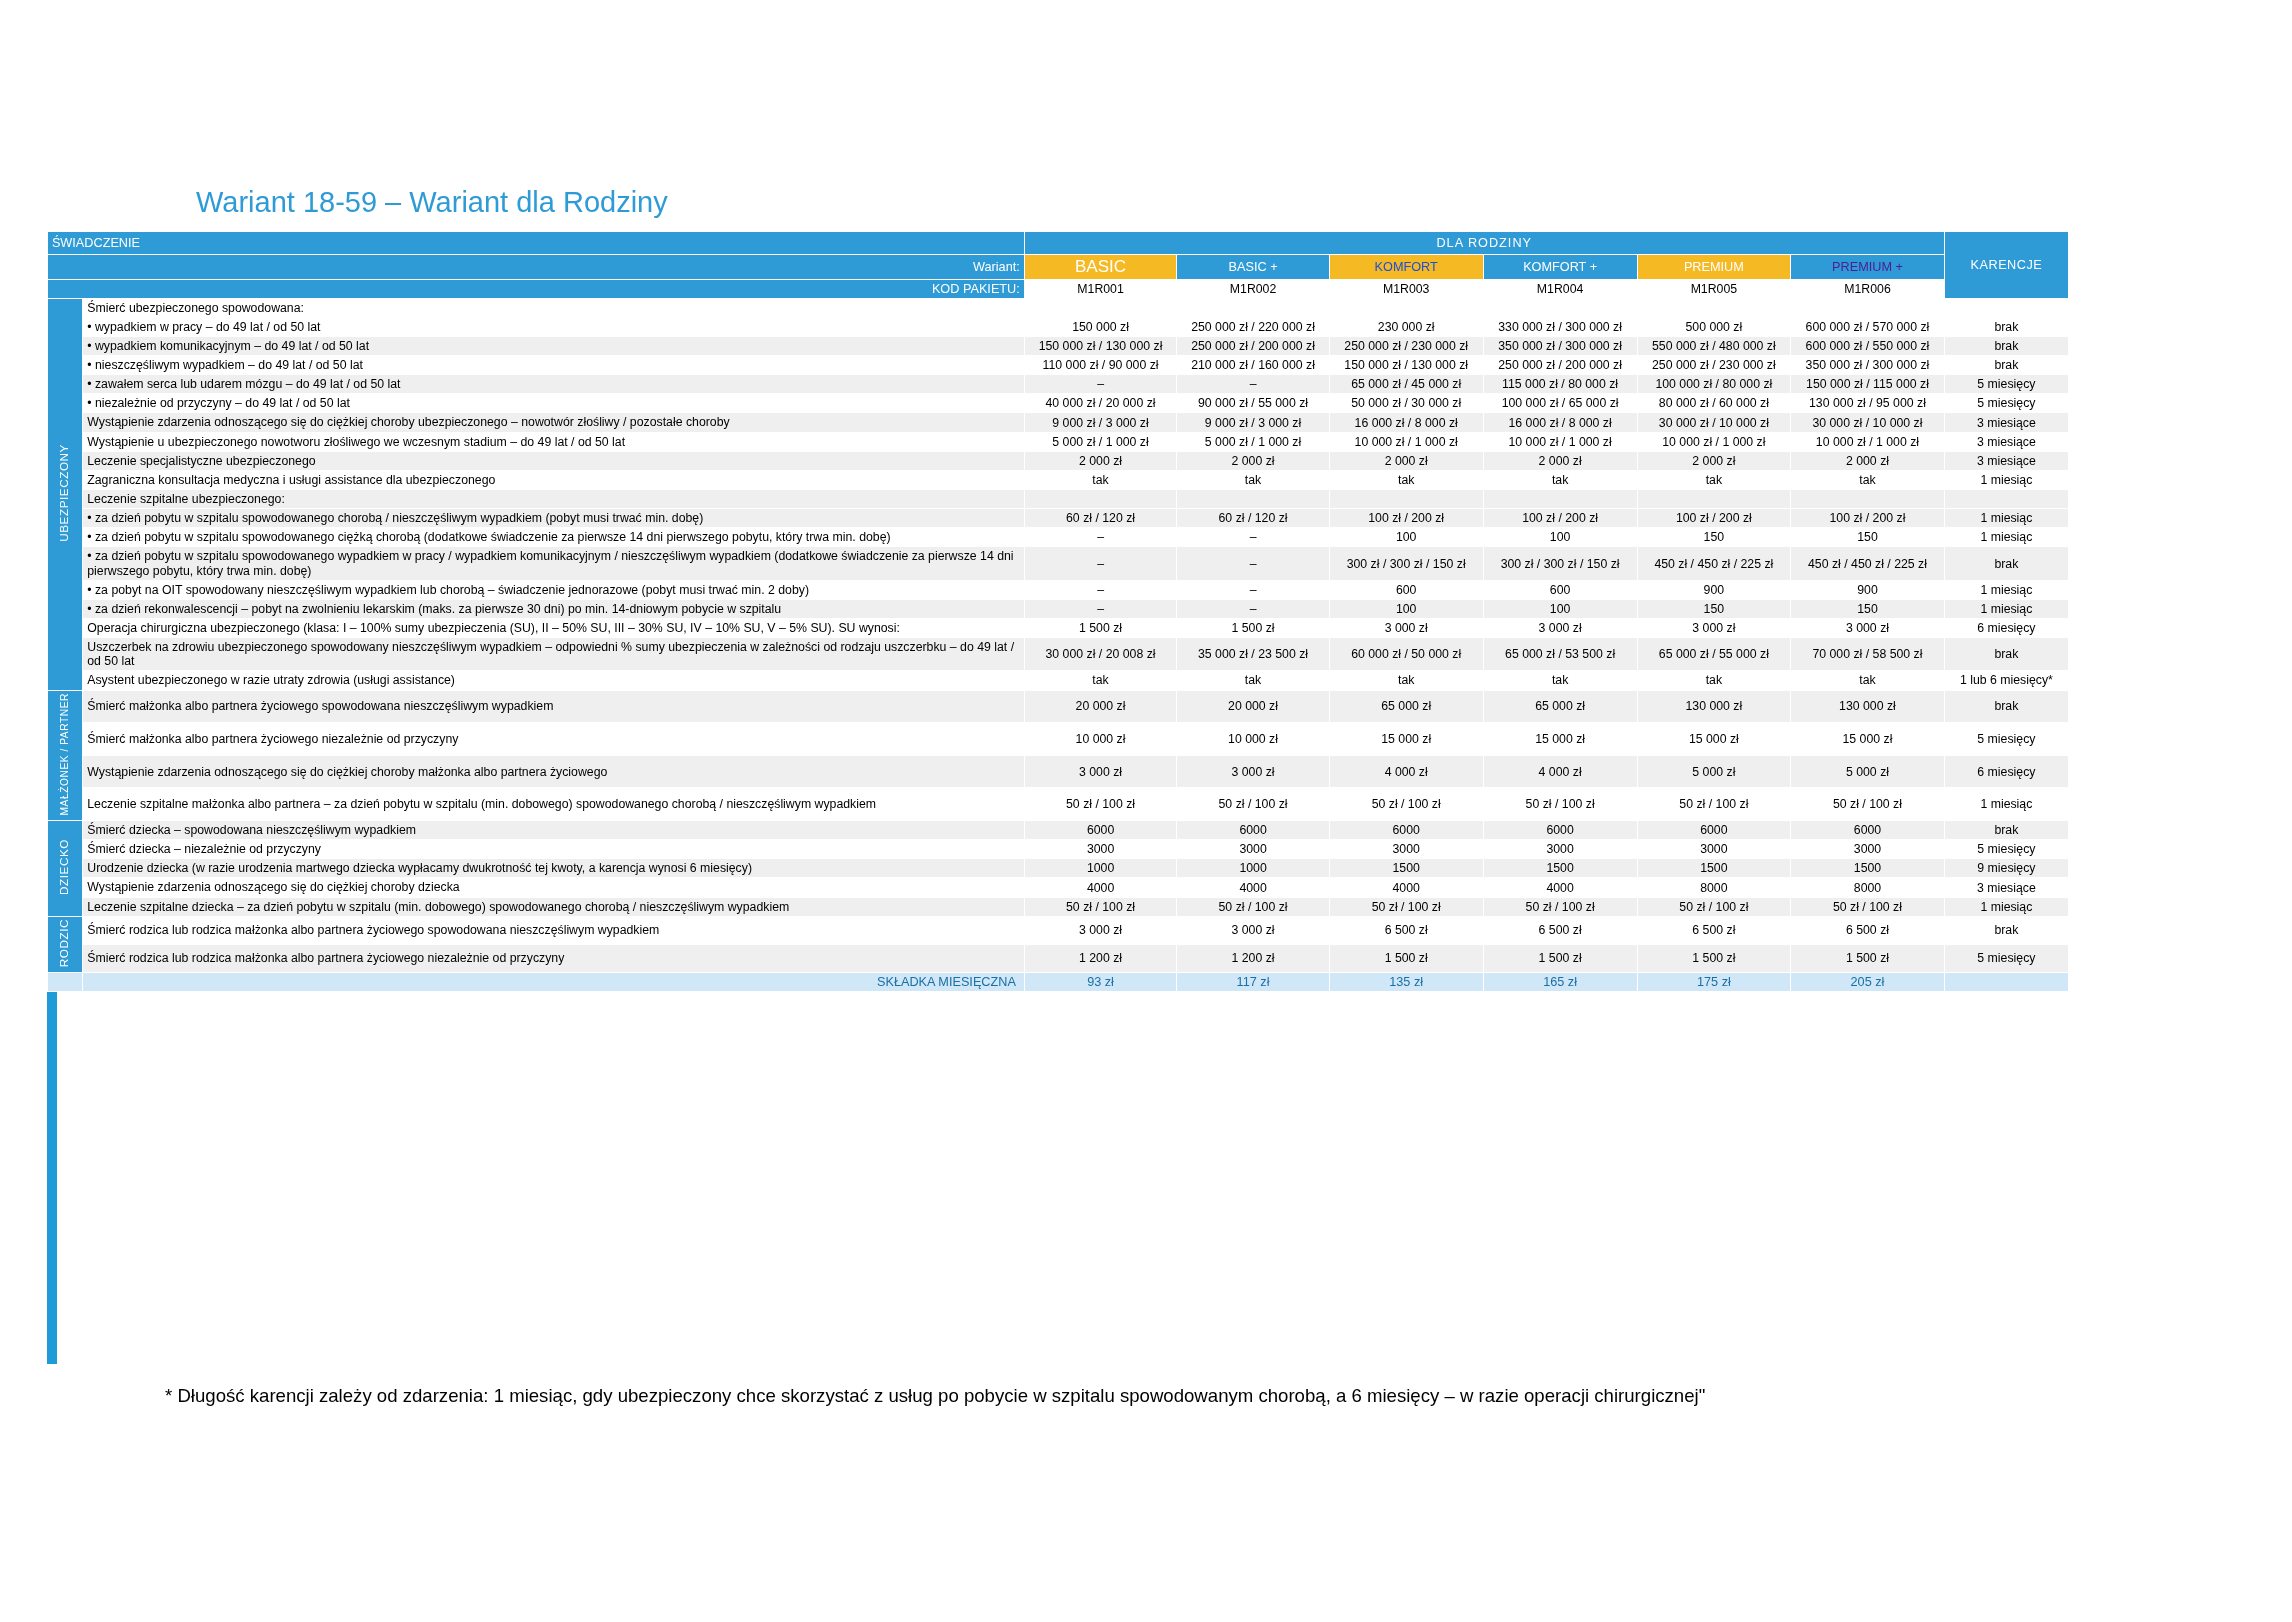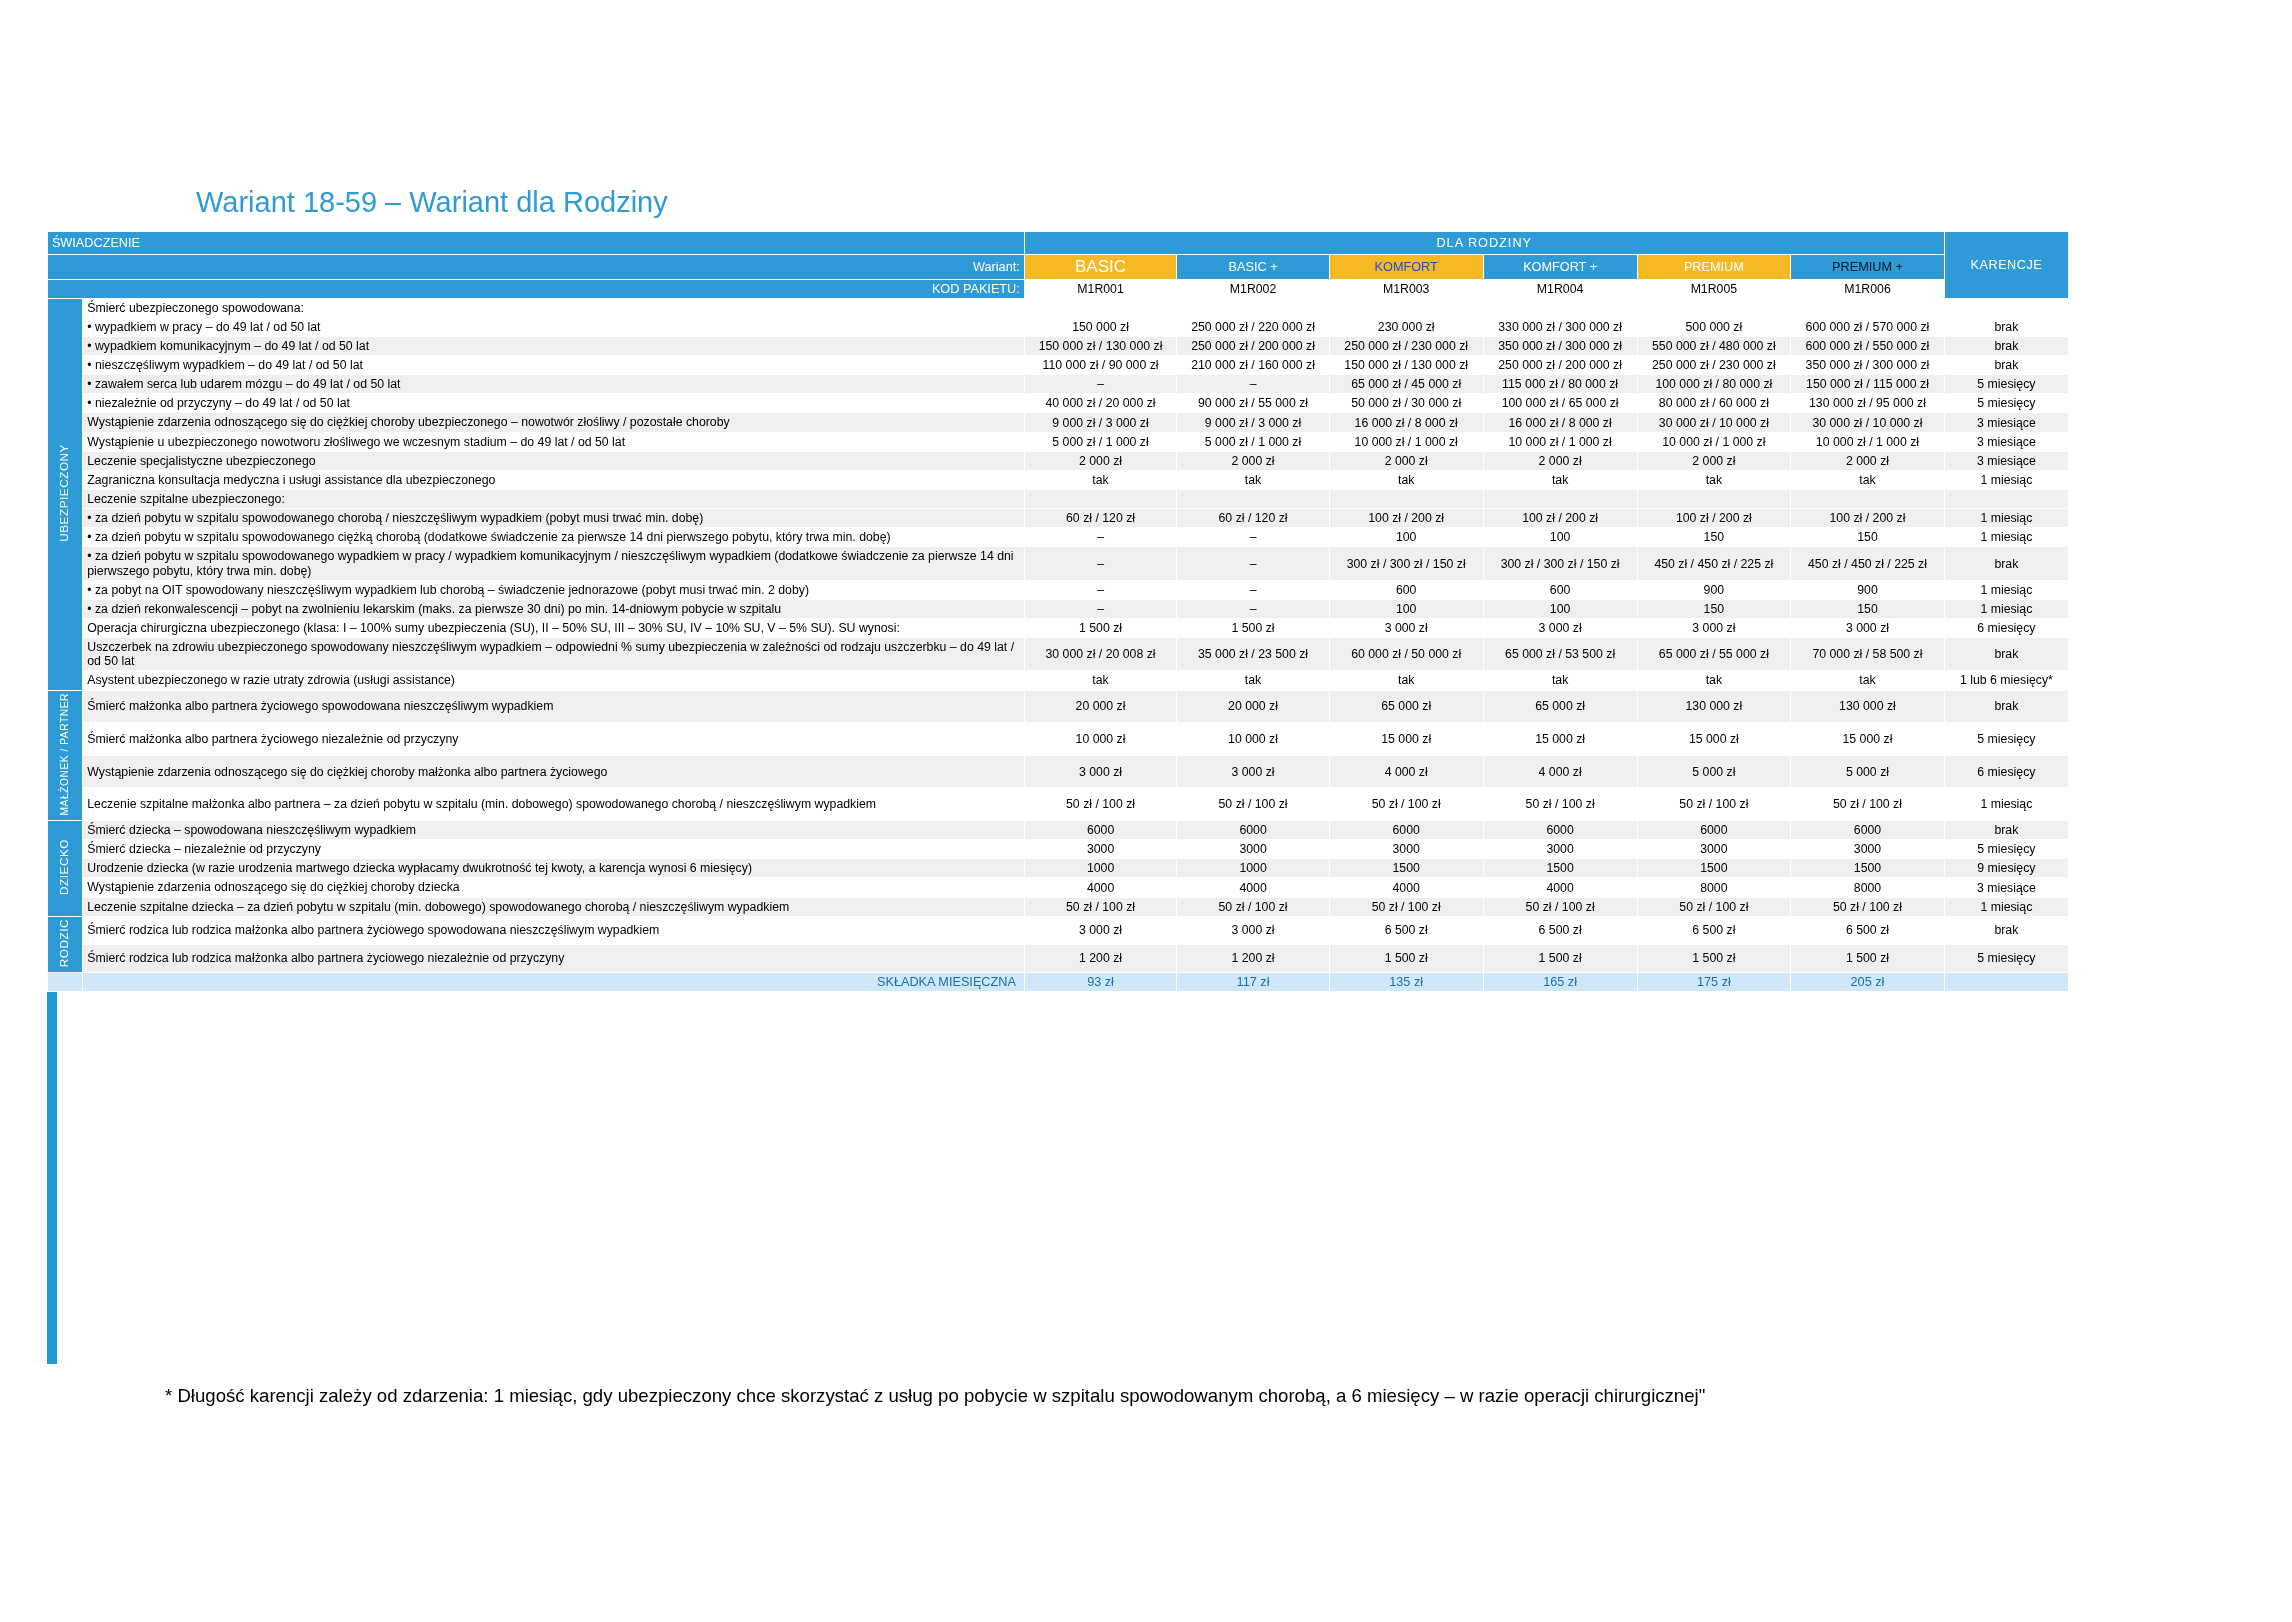--- a/index.html
+++ b/index.html
@@ -86,21 +86,21 @@
     color: #ffffff;
     background: #2E9BD6;
     font-size: 12.7px;
     padding-right: 7.8px;
   }
   .var-basic   { background: #F5B924; color: #ffffff; text-align: center; font-size: 17px; }
   .var-basicp  { background: #2E9BD6; color: #ffffff; text-align: center; font-size: 12.7px; }
   .var-komfort { background: #F5B924; color: #1d4ed8; text-align: center; font-size: 12.7px; }
   .var-komfortp{ background: #2E9BD6; color: #ffffff; text-align: center; font-size: 12.7px; }
   .var-premium { background: #F5B924; color: #ffffff; text-align: center; font-size: 12.7px; }
-  .var-premiump{ background: #2E9BD6; color: #0f172a; text-align: center; font-size: 12.7px; }
+  .var-premiump{ background: #2E9BD6; color: #4c1d95; text-align: center; font-size: 12.7px; }
   .kod-cell { background: #ffffff; color: #000; text-align: center; font-size: 12.3px; }
 
   
   .row-a td { background: #FFFFFF; }
   .row-b td { background: #EFEFEF; }
   td.desc { text-align: left; font-size: 12.3px; line-height: 1.15; }
   td.val  { text-align: center; font-size: 12.3px; }
   td.kar  { text-align: center; font-size: 12.3px; }
   td.sub  { padding-left: 15.7px; }
 

